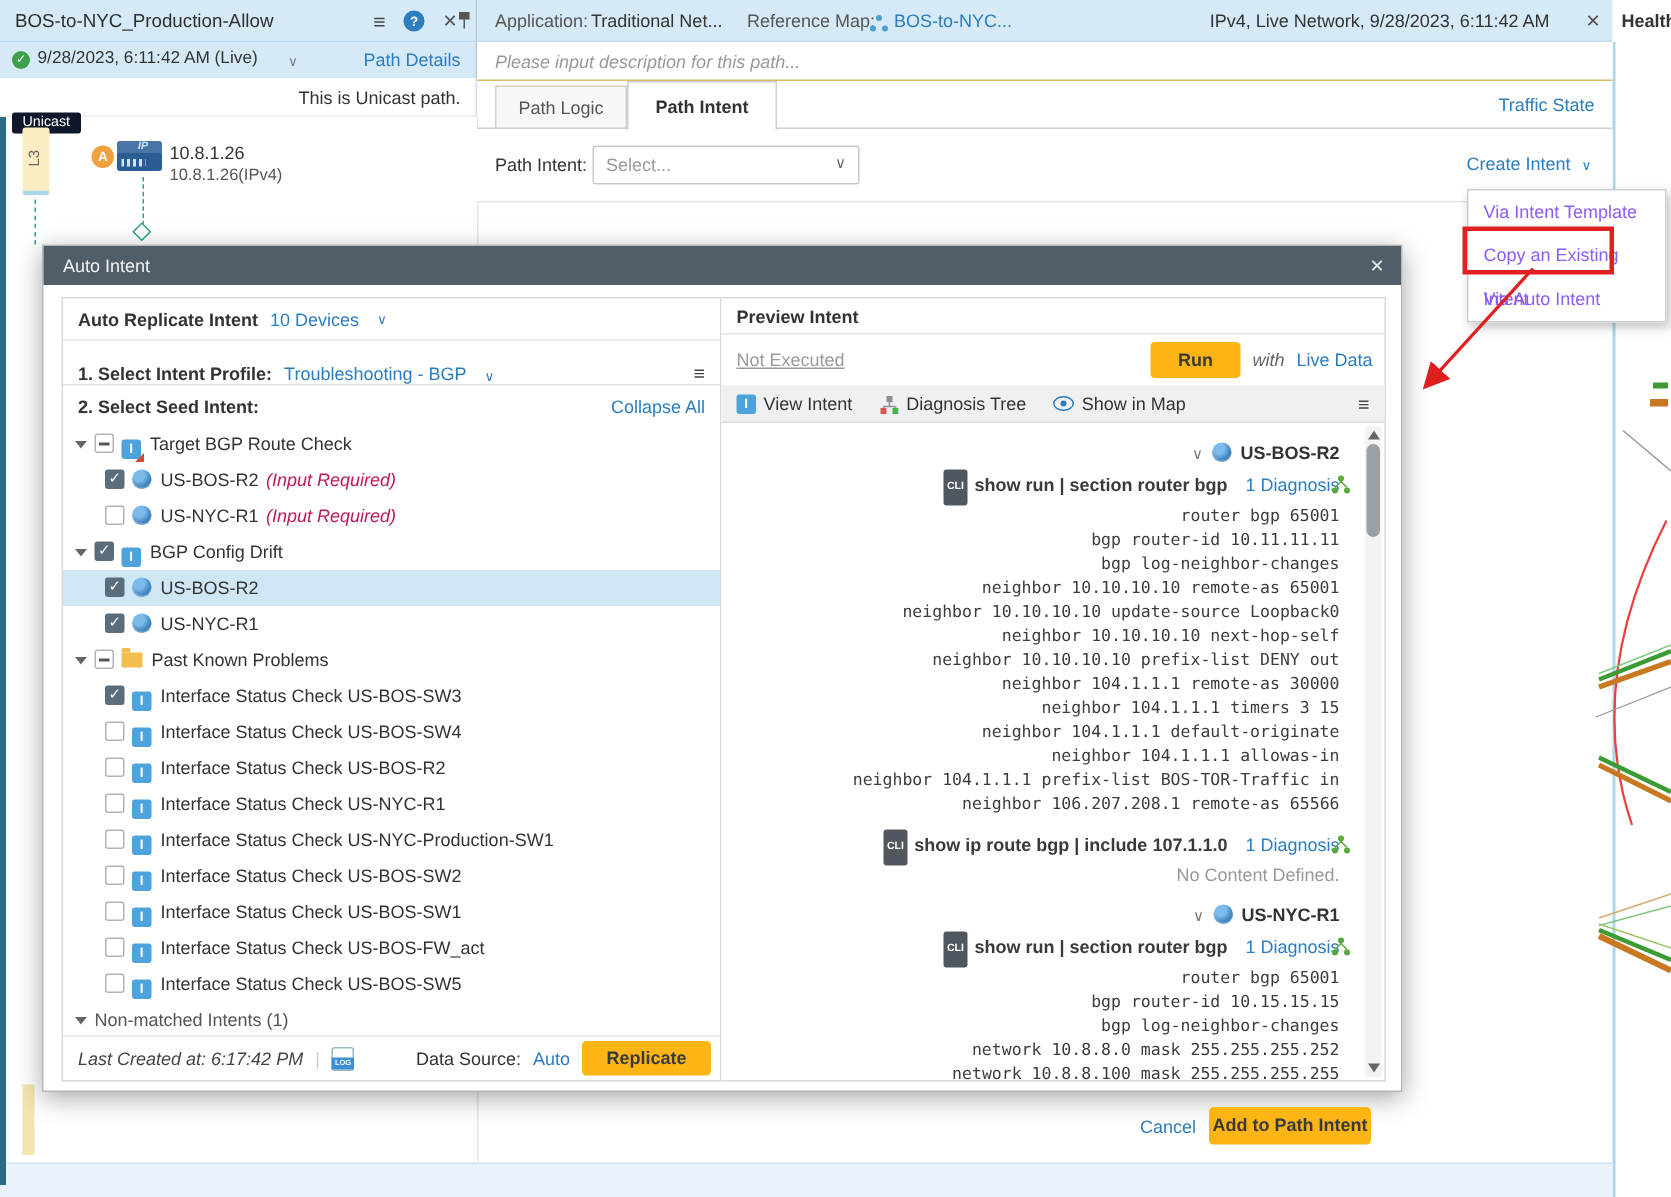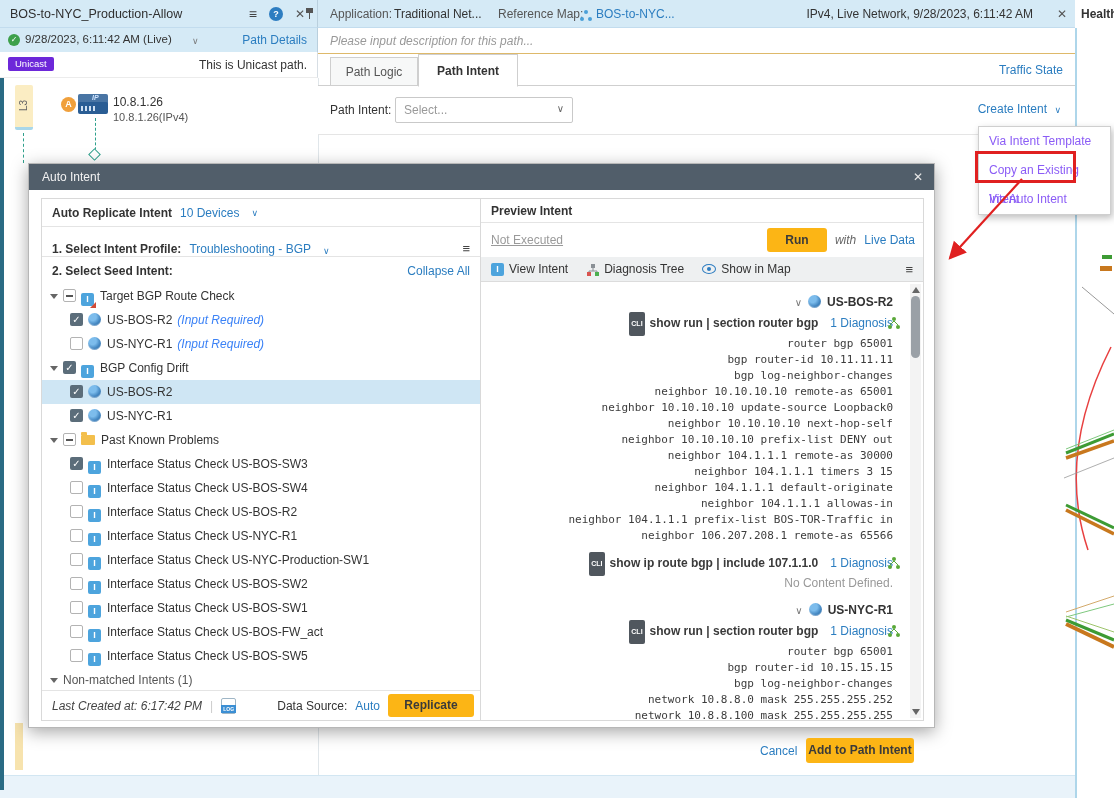--- a/index.html
+++ b/index.html
@@ -17,21 +17,21 @@
 
   
   .lp-title { left:0; top:0; width:318px; height:28px; background:#d5eaf6; border-bottom:1px solid #c2dcee; border-right:1px solid #b9cfdd; }
   .lp-title .t { position:absolute; left:10px; top:7px; font-size:12.5px; color:#2f2f2f; }
   .ham { font-size:14px; color:#444; cursor:pointer; }
   .helpc { width:14px; height:14px; border-radius:50%; background:#2d7dc1; color:#fff; font-size:9px; font-weight:bold; text-align:center; line-height:14px; cursor:pointer; }
   .closex { font-size:12px; color:#555; cursor:pointer; }
   .lp-row2 { left:0; top:28px; width:318px; height:24px; background:#d5eaf6; border-right:1px solid #b9cfdd; }
   .gcheck { position:absolute; left:8px; top:6px; width:12px; height:12px; border-radius:50%; background:#3da04a; color:#fff; font-size:8px; line-height:12px; text-align:center; }
   .lp-row3 { left:0; top:52px; width:318px; height:26px; background:#fff; border-bottom:1px solid #ececec; border-right:1px solid #d7dee4; }
-  .ubadge { position:absolute; left:8px; top:5px; background:#6d28d9; color:#fff; font-size:9.5px; padding:1px 7px 2px; border-radius:2px; }
+  .ubadge { position:absolute; left:8px; top:23px; background:#0f172a; color:#fff; font-size:9.5px; padding:1px 7px 2px; border-radius:2px; }
 
   .tr-bar { left:318px; top:0; width:757px; height:28px; background:#d5eaf6; border-bottom:1px solid #c2dcee; }
   .health-area { left:1075px; top:0; width:39px; height:28px; background:#fff; }
   .desc-row { left:318px; top:28px; width:757px; height:26px; background:#fff; border-bottom:1px solid #deb96a; color:#999; font-style:italic; padding:6px 0 0 12px; }
   .vdiv { left:1075px; top:0; width:2px; height:798px; background:#aed6ea; }
   .lp-border { left:318px; top:78px; width:1px; height:697px; background:#e0e6ea; }
 
   
   .tabs-row { left:318px; top:54px; width:757px; height:32px; border-bottom:1px solid #cfcfcf; }
   .tab { position:absolute; top:3px; height:29px; border:1px solid #cfcfcf; background:#f7f8f8; color:#555; text-align:center; line-height:28px; cursor:pointer; }
@@ -92,21 +92,21 @@
   .cb.checked { background:#5b6d7a; }
   .cb.checked::after { content:"✓"; position:absolute; left:0; top:0; width:13px; color:#fff; font-size:10px; line-height:13px; text-align:center; }
   .cb.unchecked, .cb.partial { background:#fff; border:1px solid #b3b3b3; }
   .cb.partial::after { content:""; position:absolute; left:2px; top:5px; width:7px; height:2px; background:#555; }
   .ic { display:inline-block; margin-right:6px; vertical-align:-2px; }
   .ic.intent, .ic.intent-edit { width:13px; height:13px; background:#4da4dd; border-radius:2px; color:#fff; font-size:9px; font-weight:bold; text-align:center; line-height:13px; position:relative; }
   .ic.intent-edit::after { content:""; position:absolute; right:-2px; bottom:-2px; width:6px; height:6px; background:#d14b36; clip-path:polygon(0 100%,100% 0,100% 100%); }
   .ic.device { width:13px; height:13px; border-radius:50%; background:radial-gradient(circle at 35% 30%, #7cbcec 0 30%, #2a6fae 75%); box-shadow:inset 0 -1px 1px rgba(255,255,255,.4); }
   .ic.folder { width:14px; height:10px; background:#f3bf4c; border-radius:1px; position:relative; vertical-align:-1px; }
   .ic.folder::before { content:""; position:absolute; top:-3px; left:0; width:6px; height:3px; background:#f3bf4c; border-radius:1px 1px 0 0; }
-  .sfx { color:#3b82f6; font-style:italic; margin-left:5px;text-align:center; }
+  .sfx { color:#be185d; font-style:italic; margin-left:5px;text-align:center; }
   .trow .lbl { color:#333; }
   .trow.dim .lbl { color:#555; }
 
   
   .lfoot { height:30px; border-top:1px solid #e4e4e4; display:flex; align-items:center; padding:0 6px 0 10px; gap:8px; flex:none; }
   .lfoot .sep { color:#ccc; }
   .logico { width:15px; height:16px; border:1px solid #9fb6c6; border-radius:2px; position:relative; background:#fff; }
   .logico::after { content:"LOG"; position:absolute; left:-1px; bottom:0; width:15px; height:8px; background:#3b8fd4; color:#fff; font-size:5px; font-weight:bold; text-align:center; line-height:8px; }
   .repl-btn { width:86px; height:23px; line-height:23px; font-size:12px; }
 

